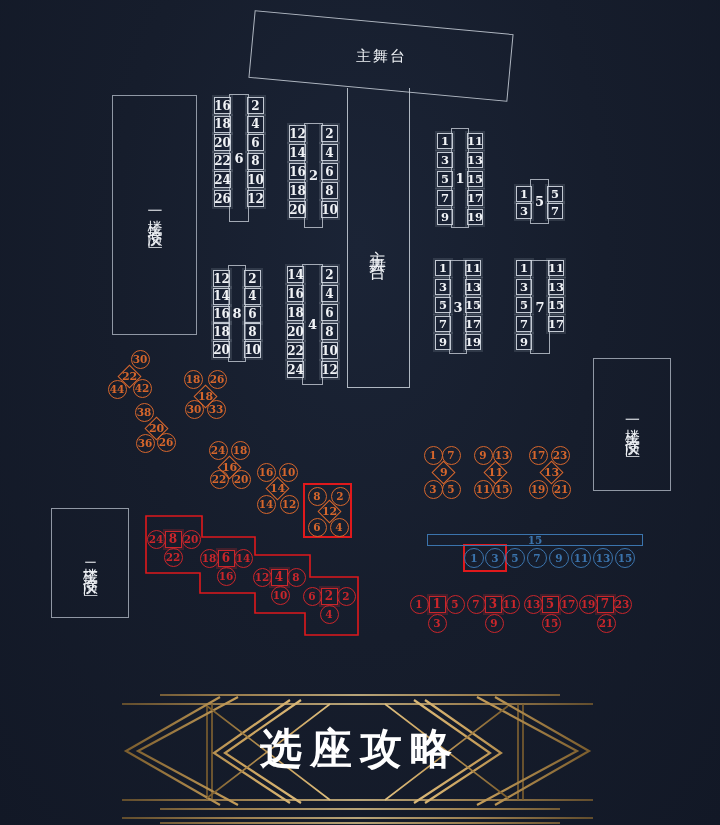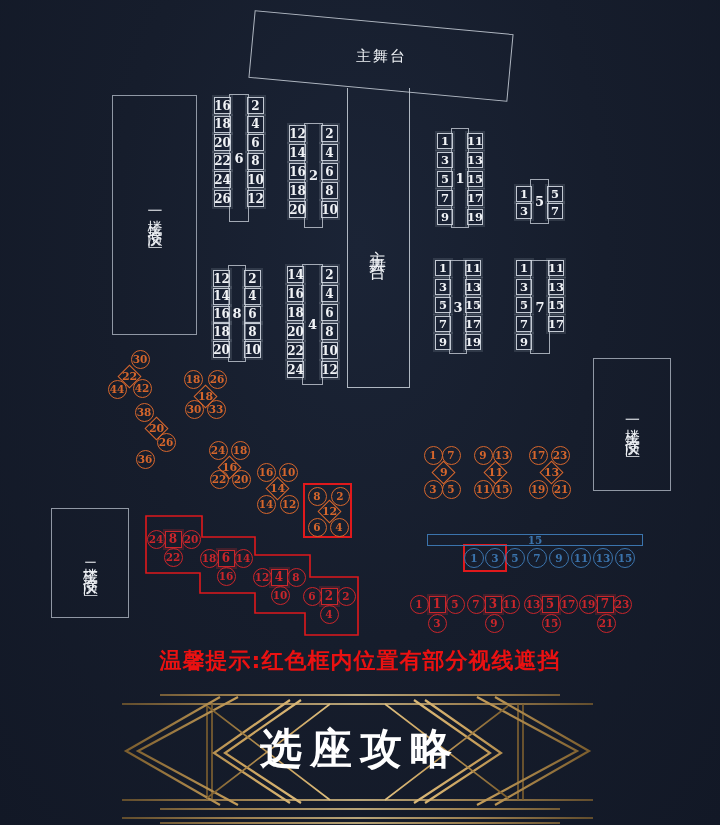--- a/index.html
+++ b/index.html
@@ -216,21 +216,21 @@
         <div class="ccir" style="left: 183.5px; top: 369.5px; width: 19px; height: 19px;">18</div>
         <div class="ccir" style="left: 207.5px; top: 369.5px; width: 19px; height: 19px;">26</div>
         <div class="ccir" style="left: 184.5px; top: 399.5px; width: 19px; height: 19px;">30</div>
         <div class="ccir" style="left: 206.5px; top: 399.5px; width: 19px; height: 19px;">33</div>
       </div>
       <div class="cluster orange">
         <div class="cdia" style="left: 147.5px; top: 419.5px; width: 17px; height: 17px;">
           <span>20</span>
         </div>
         <div class="ccir" style="left: 134.5px; top: 402.5px; width: 19px; height: 19px;">38</div>
-        <div class="ccir" style="left: 135.5px; top: 433.5px; width: 19px; height: 19px; margin-top: 16px;">36</div>
+        <div class="ccir" style="left: 135.5px; top: 433.5px; width: 19px; height: 19px;">36</div>
         <div class="ccir" style="left: 156.5px; top: 432.5px; width: 19px; height: 19px;">26</div>
       </div>
       <div class="cluster orange">
         <div class="cdia" style="left: 220.5px; top: 458.5px; width: 17px; height: 17px;">
           <span>16</span>
         </div>
         <div class="ccir" style="left: 208.5px; top: 440.5px; width: 19px; height: 19px;">24</div>
         <div class="ccir" style="left: 230.5px; top: 440.5px; width: 19px; height: 19px;">18</div>
         <div class="ccir" style="left: 209.5px; top: 469.5px; width: 19px; height: 19px;">22</div>
         <div class="ccir" style="left: 231.5px; top: 469.5px; width: 19px; height: 19px;">20</div>
@@ -334,21 +334,20 @@
       <div class="bcir" style="left: 464px; top: 548px; width: 20px; height: 20px;">1</div>
       <div class="bcir" style="left: 485px; top: 548px; width: 20px; height: 20px;">3</div>
       <div class="bcir" style="left: 505px; top: 548px; width: 20px; height: 20px;">5</div>
       <div class="bcir" style="left: 527px; top: 548px; width: 20px; height: 20px;">7</div>
       <div class="bcir" style="left: 549px; top: 548px; width: 20px; height: 20px;">9</div>
       <div class="bcir" style="left: 571px; top: 548px; width: 20px; height: 20px;">11</div>
       <div class="bcir" style="left: 593px; top: 548px; width: 20px; height: 20px;">13</div>
       <div class="bcir" style="left: 615px; top: 548px; width: 20px; height: 20px;">15</div>
     </div>
 
-  <div class="warning">温馨提示:红色框内位置有部分视线遮挡</div>
 
   <div class="banner">
     <svg class="banner-art" width="500" height="140" viewBox="0 0 500 140">
       <defs>
         <linearGradient id="gg" x1="0" y1="0" x2="1" y2="0">
           <stop offset="0" stop-color="#7c5e2e"></stop>
           <stop offset="0.25" stop-color="#c8a05c"></stop>
           <stop offset="0.5" stop-color="#ecd193"></stop>
           <stop offset="0.75" stop-color="#c8a05c"></stop>
           <stop offset="1" stop-color="#7c5e2e"></stop>

